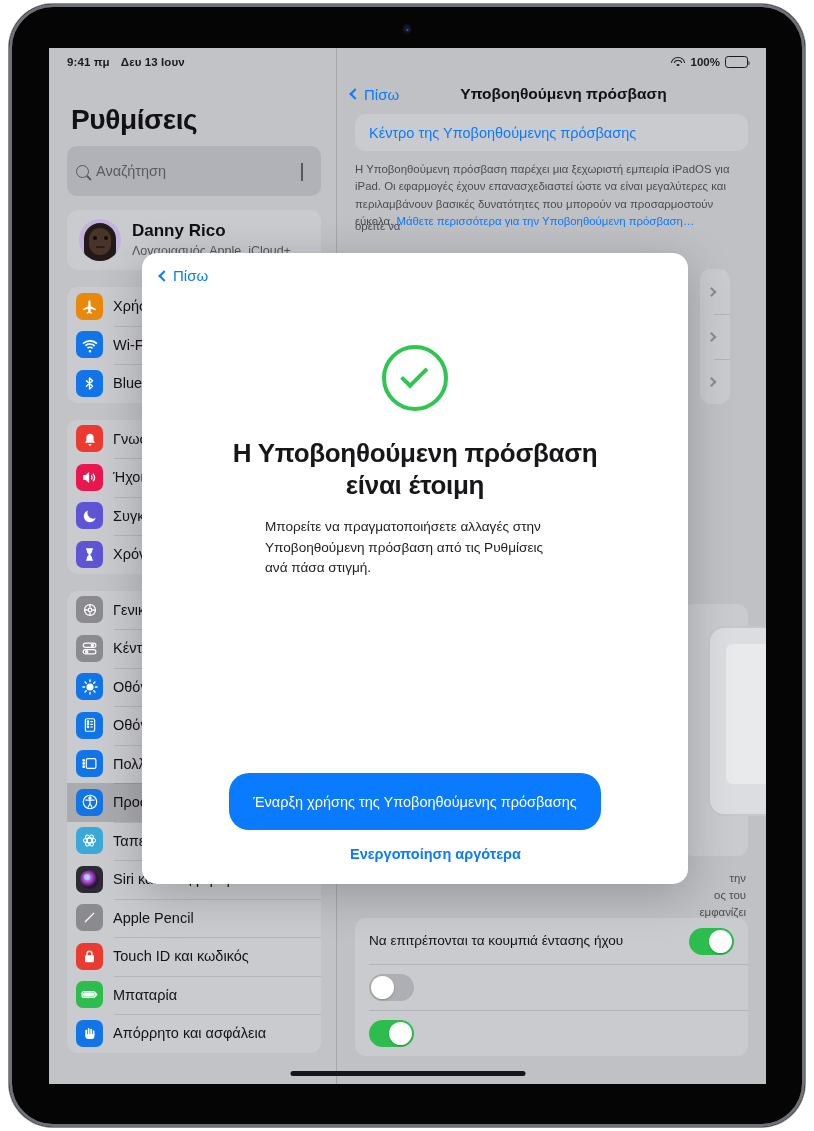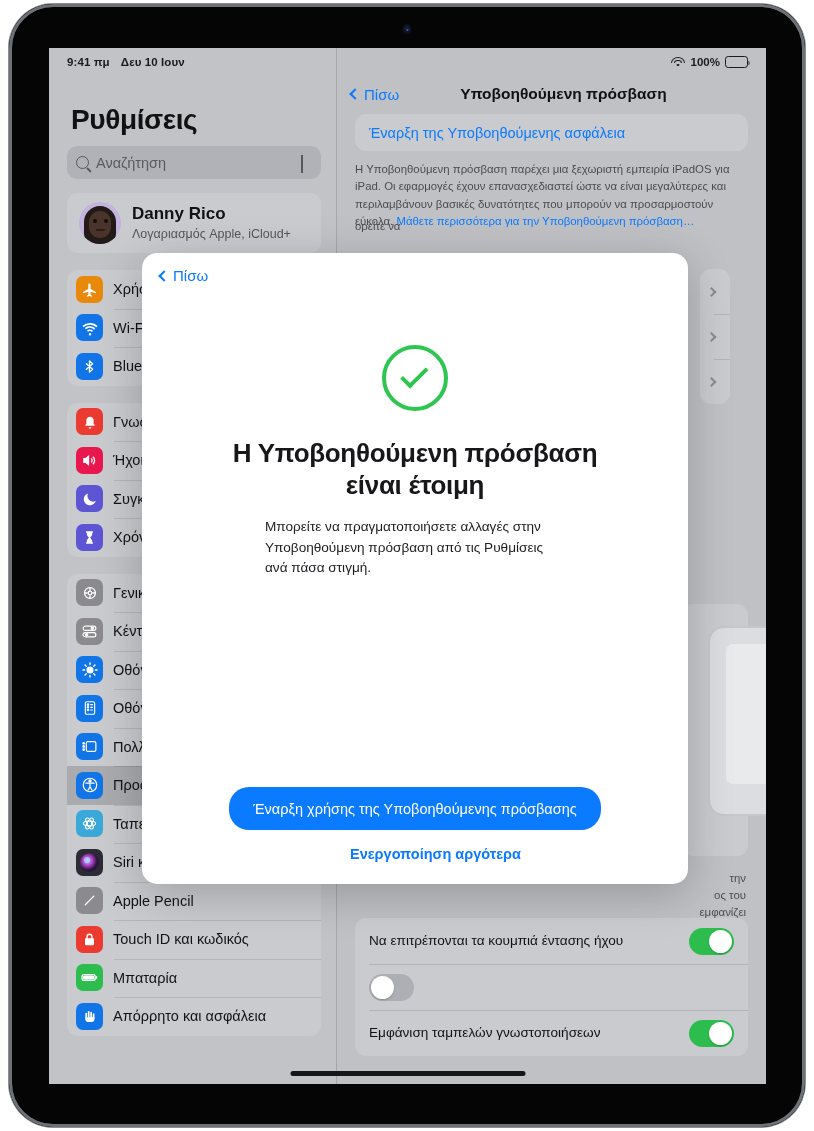--- a/index.html
+++ b/index.html
@@ -107,21 +107,21 @@
 
   
   #sidebar-title {
     font-size: 28px; font-weight: bold;
     color: #111114;
     padding: 56px 0 10px 22px;
     letter-spacing: -0.4px;
   }
   #search-box {
     margin: 0 16px 14px 18px;
-    height: 33px;
+    height: 50px;
     background: #b1b2b7;
     border-radius: 10px;
     display: flex; align-items: center;
     padding: 0 9px 0 9px;
     gap: 7px;
   }
   .search-glyph {
     width: 13px; height: 13px; border: 1.8px solid #57585d;
     border-radius: 50%; position: relative; flex: none;
   }
@@ -337,21 +337,21 @@
     font-size: 13.6px; color: #1e1e22; text-align: left;
     line-height: 1.5; max-width: 300px;
   }
   #modal-actions {
     position: absolute; left: 0; right: 0; bottom: 22px;
     display: flex; flex-direction: column; align-items: center; gap: 16px;
   }
   #primary-btn {
     background: #0a7afe; color: #fff;
     border: none; border-radius: 20px;
-    height: 43px; padding: 0 24px;
+    height: 57px; padding: 0 24px;
     font-size: 14.5px;
     font-family: "Liberation Sans", sans-serif;
     cursor: pointer;
   }
   #secondary-btn {
     background: none; border: none;
     color: #0a7afe; font-size: 14.5px; font-weight: bold;
     font-family: "Liberation Sans", sans-serif;
     cursor: pointer;
     padding-left: 41px;
@@ -606,21 +606,21 @@
             <span class="chev-left"></span>
             <span>Πίσω</span>
           </div>
           <div id="detail-title">Υποβοηθούμενη πρόσβαση</div>
         </div>
 
         <div id="detail-body">
 
           <div class="d-card">
             <div id="start-row">
-              <span>Έναρξη της Υποβοηθούμενης ασφάλεια</span>
+              <span>Κέντρο της Υποβοηθούμενης πρόσβασης</span>
             </div>
           </div>
 
           <div id="intro-text">
             <span>Η Υποβοηθούμενη πρόσβαση παρέχει μια ξεχωριστή εμπειρία iPadOS για iPad. Οι εφαρμογές έχουν επανασχεδιαστεί ώστε να είναι μεγαλύτερες και περιλαμβάνουν βασικές δυνατότητες που μπορούν να προσαρμοστούν εύκολα. </span><a href="#">Μάθετε περισσότερα για την Υποβοηθούμενη πρόσβαση…</a>
           </div>
 
           <div id="after-modal-text">ορείτε να</div>
 
           <div class="chev-card" style="position:absolute; left:345px; right:18px; top:155px;">
@@ -660,21 +660,20 @@
                 <div class="switch on">
                   <span class="knob"></span>
                 </div>
               </div>
               <div class="tg-row">
                 <div class="switch">
                   <span class="knob"></span>
                 </div>
               </div>
               <div class="tg-row">
-                <div class="tg-label">Εμφάνιση ταμπελών γνωστοποιήσεων</div>
                 <div class="switch on">
                   <span class="knob"></span>
                 </div>
               </div>
             </div>
 
         </div>
       </div>
     </div>
 
@@ -694,21 +693,21 @@
 
       <div id="modal-actions">
         <button id="primary-btn">Έναρξη χρήσης της Υποβοηθούμενης πρόσβασης</button>
         <button id="secondary-btn">Ενεργοποίηση αργότερα</button>
       </div>
     </div>
 
     <div id="statusbar">
       <div id="status-left">
         <span>9:41 πμ</span>
-        <span>Δευ 10 Ιουν</span>
+        <span>Δευ 13 Ιουν</span>
       </div>
       <div id="status-right">
         <span class="wifi-glyph">
             <i class="a"></i>
             <i class="b"></i>
             <i class="c"></i>
           </span>
         <span id="battery-pct">100%</span>
         <span class="battery"><span class="battery-fill"></span></span>
       </div>

